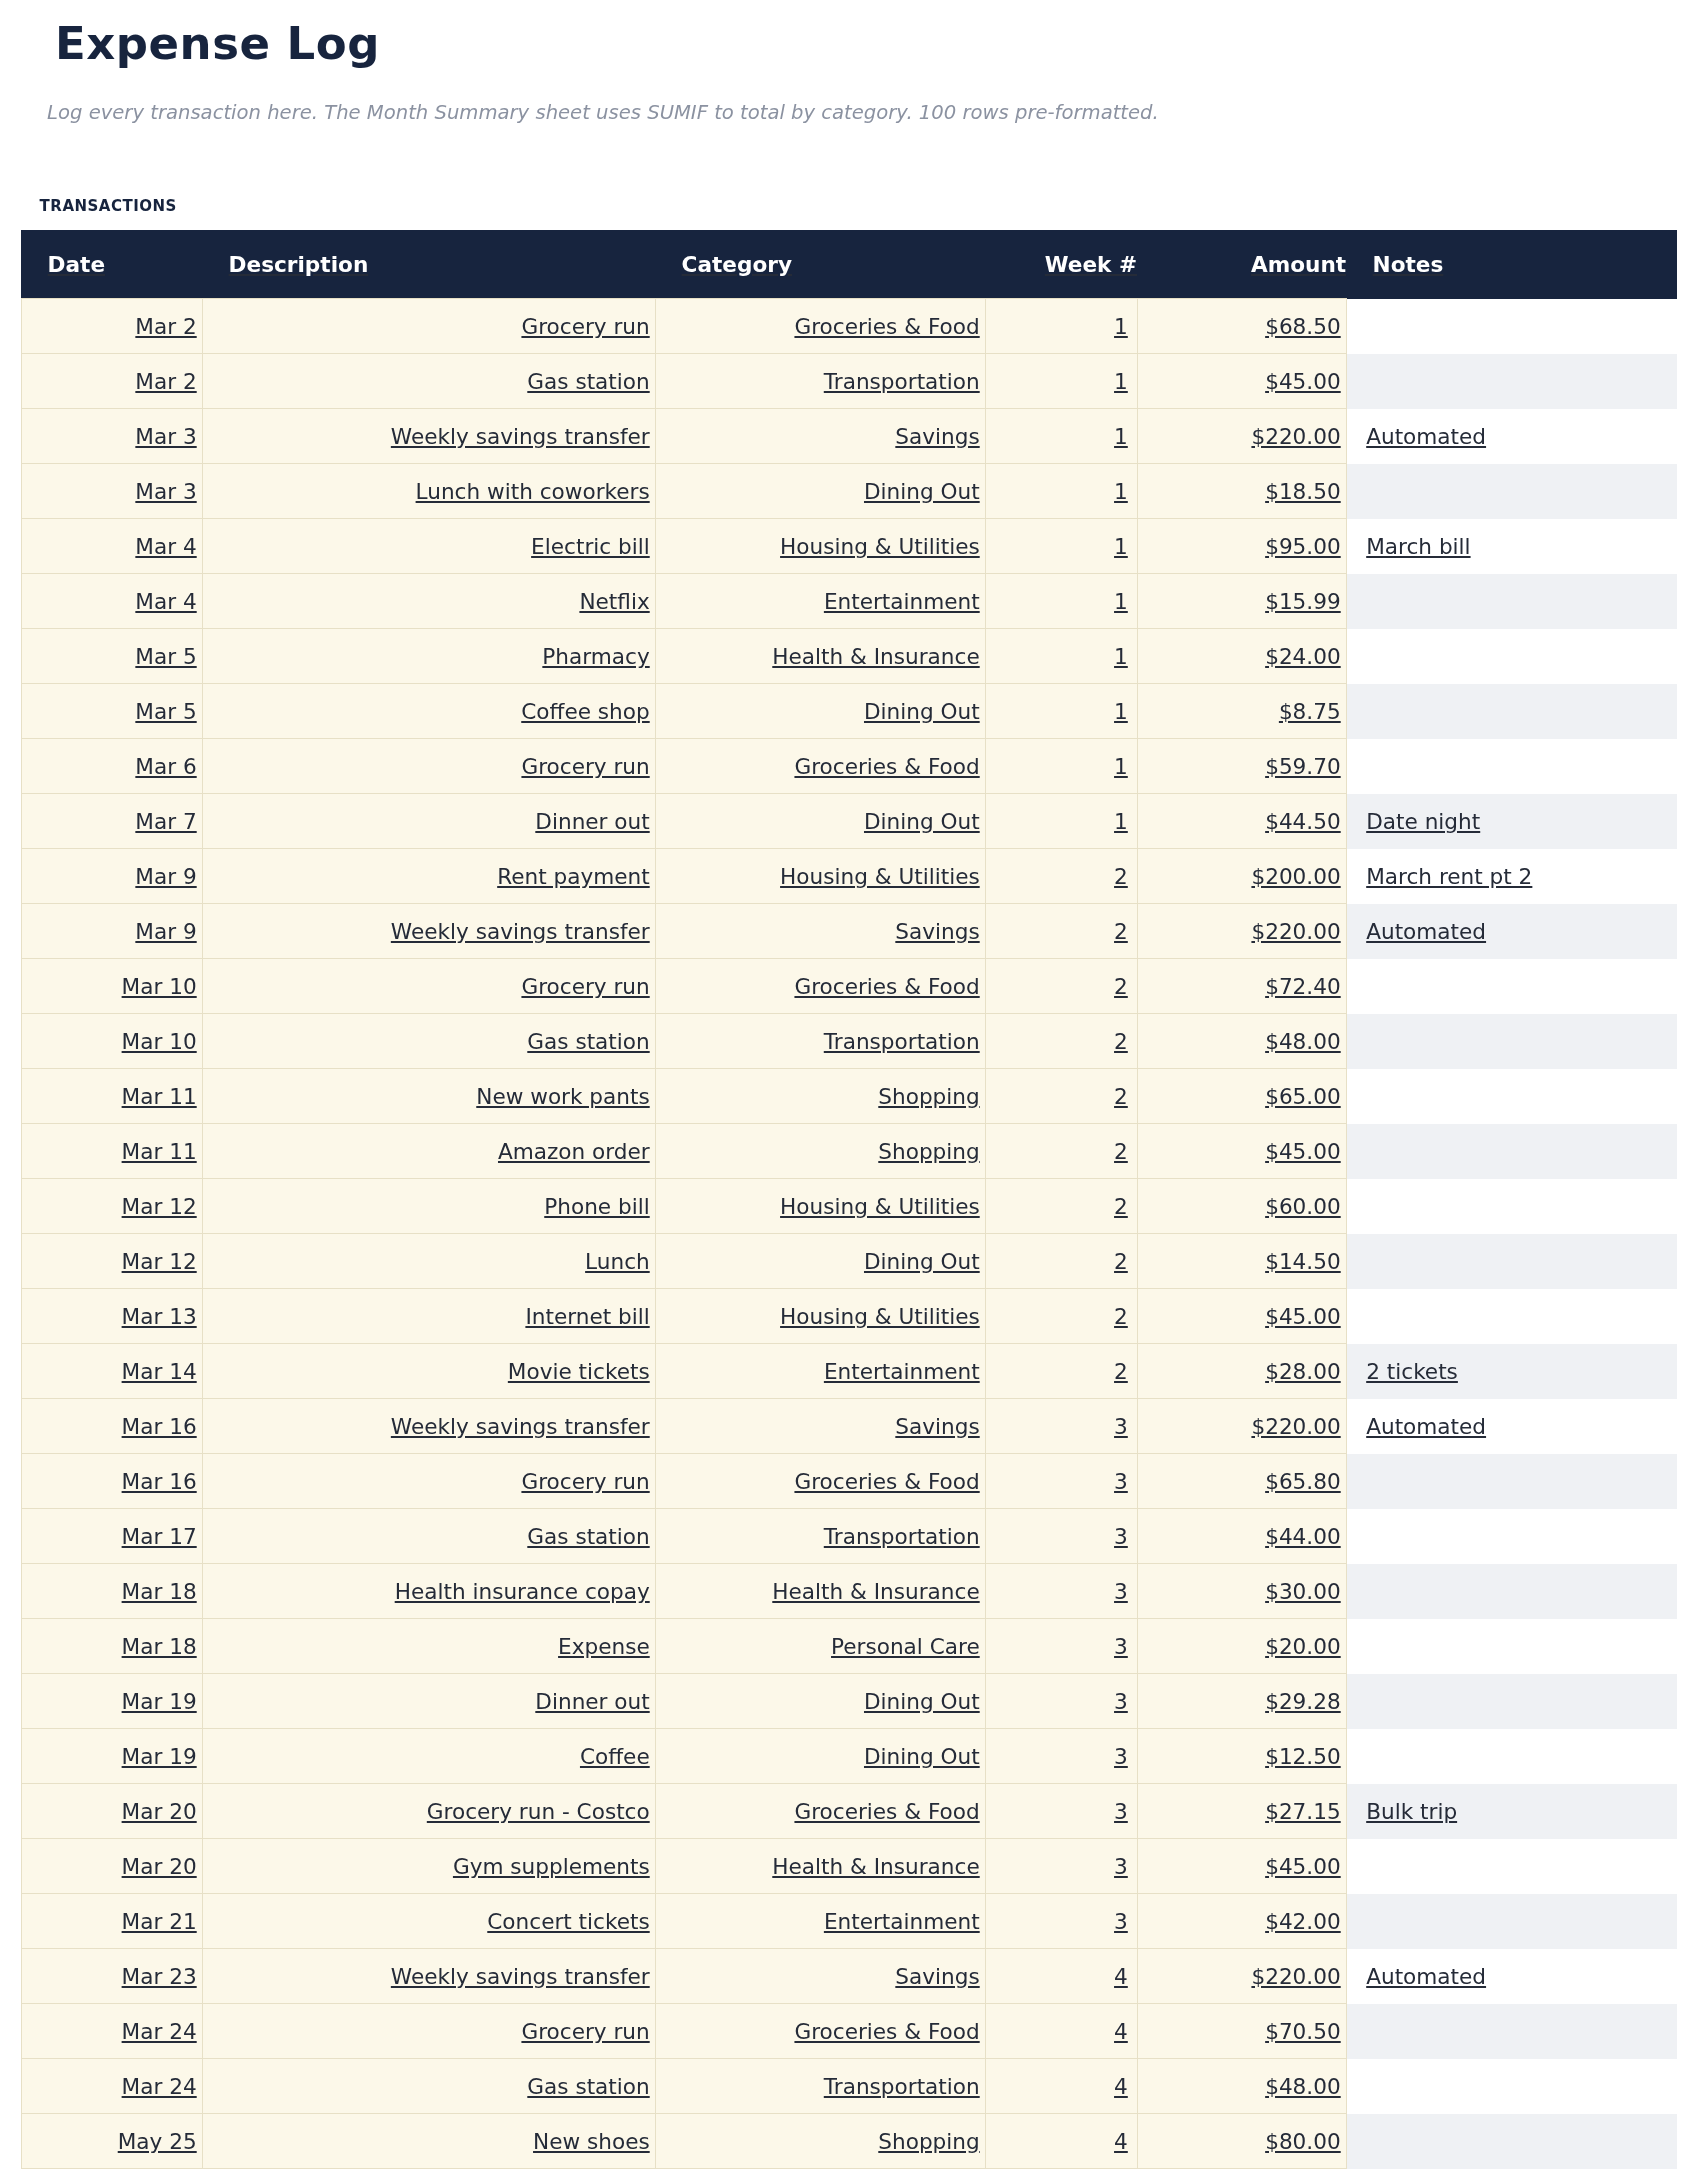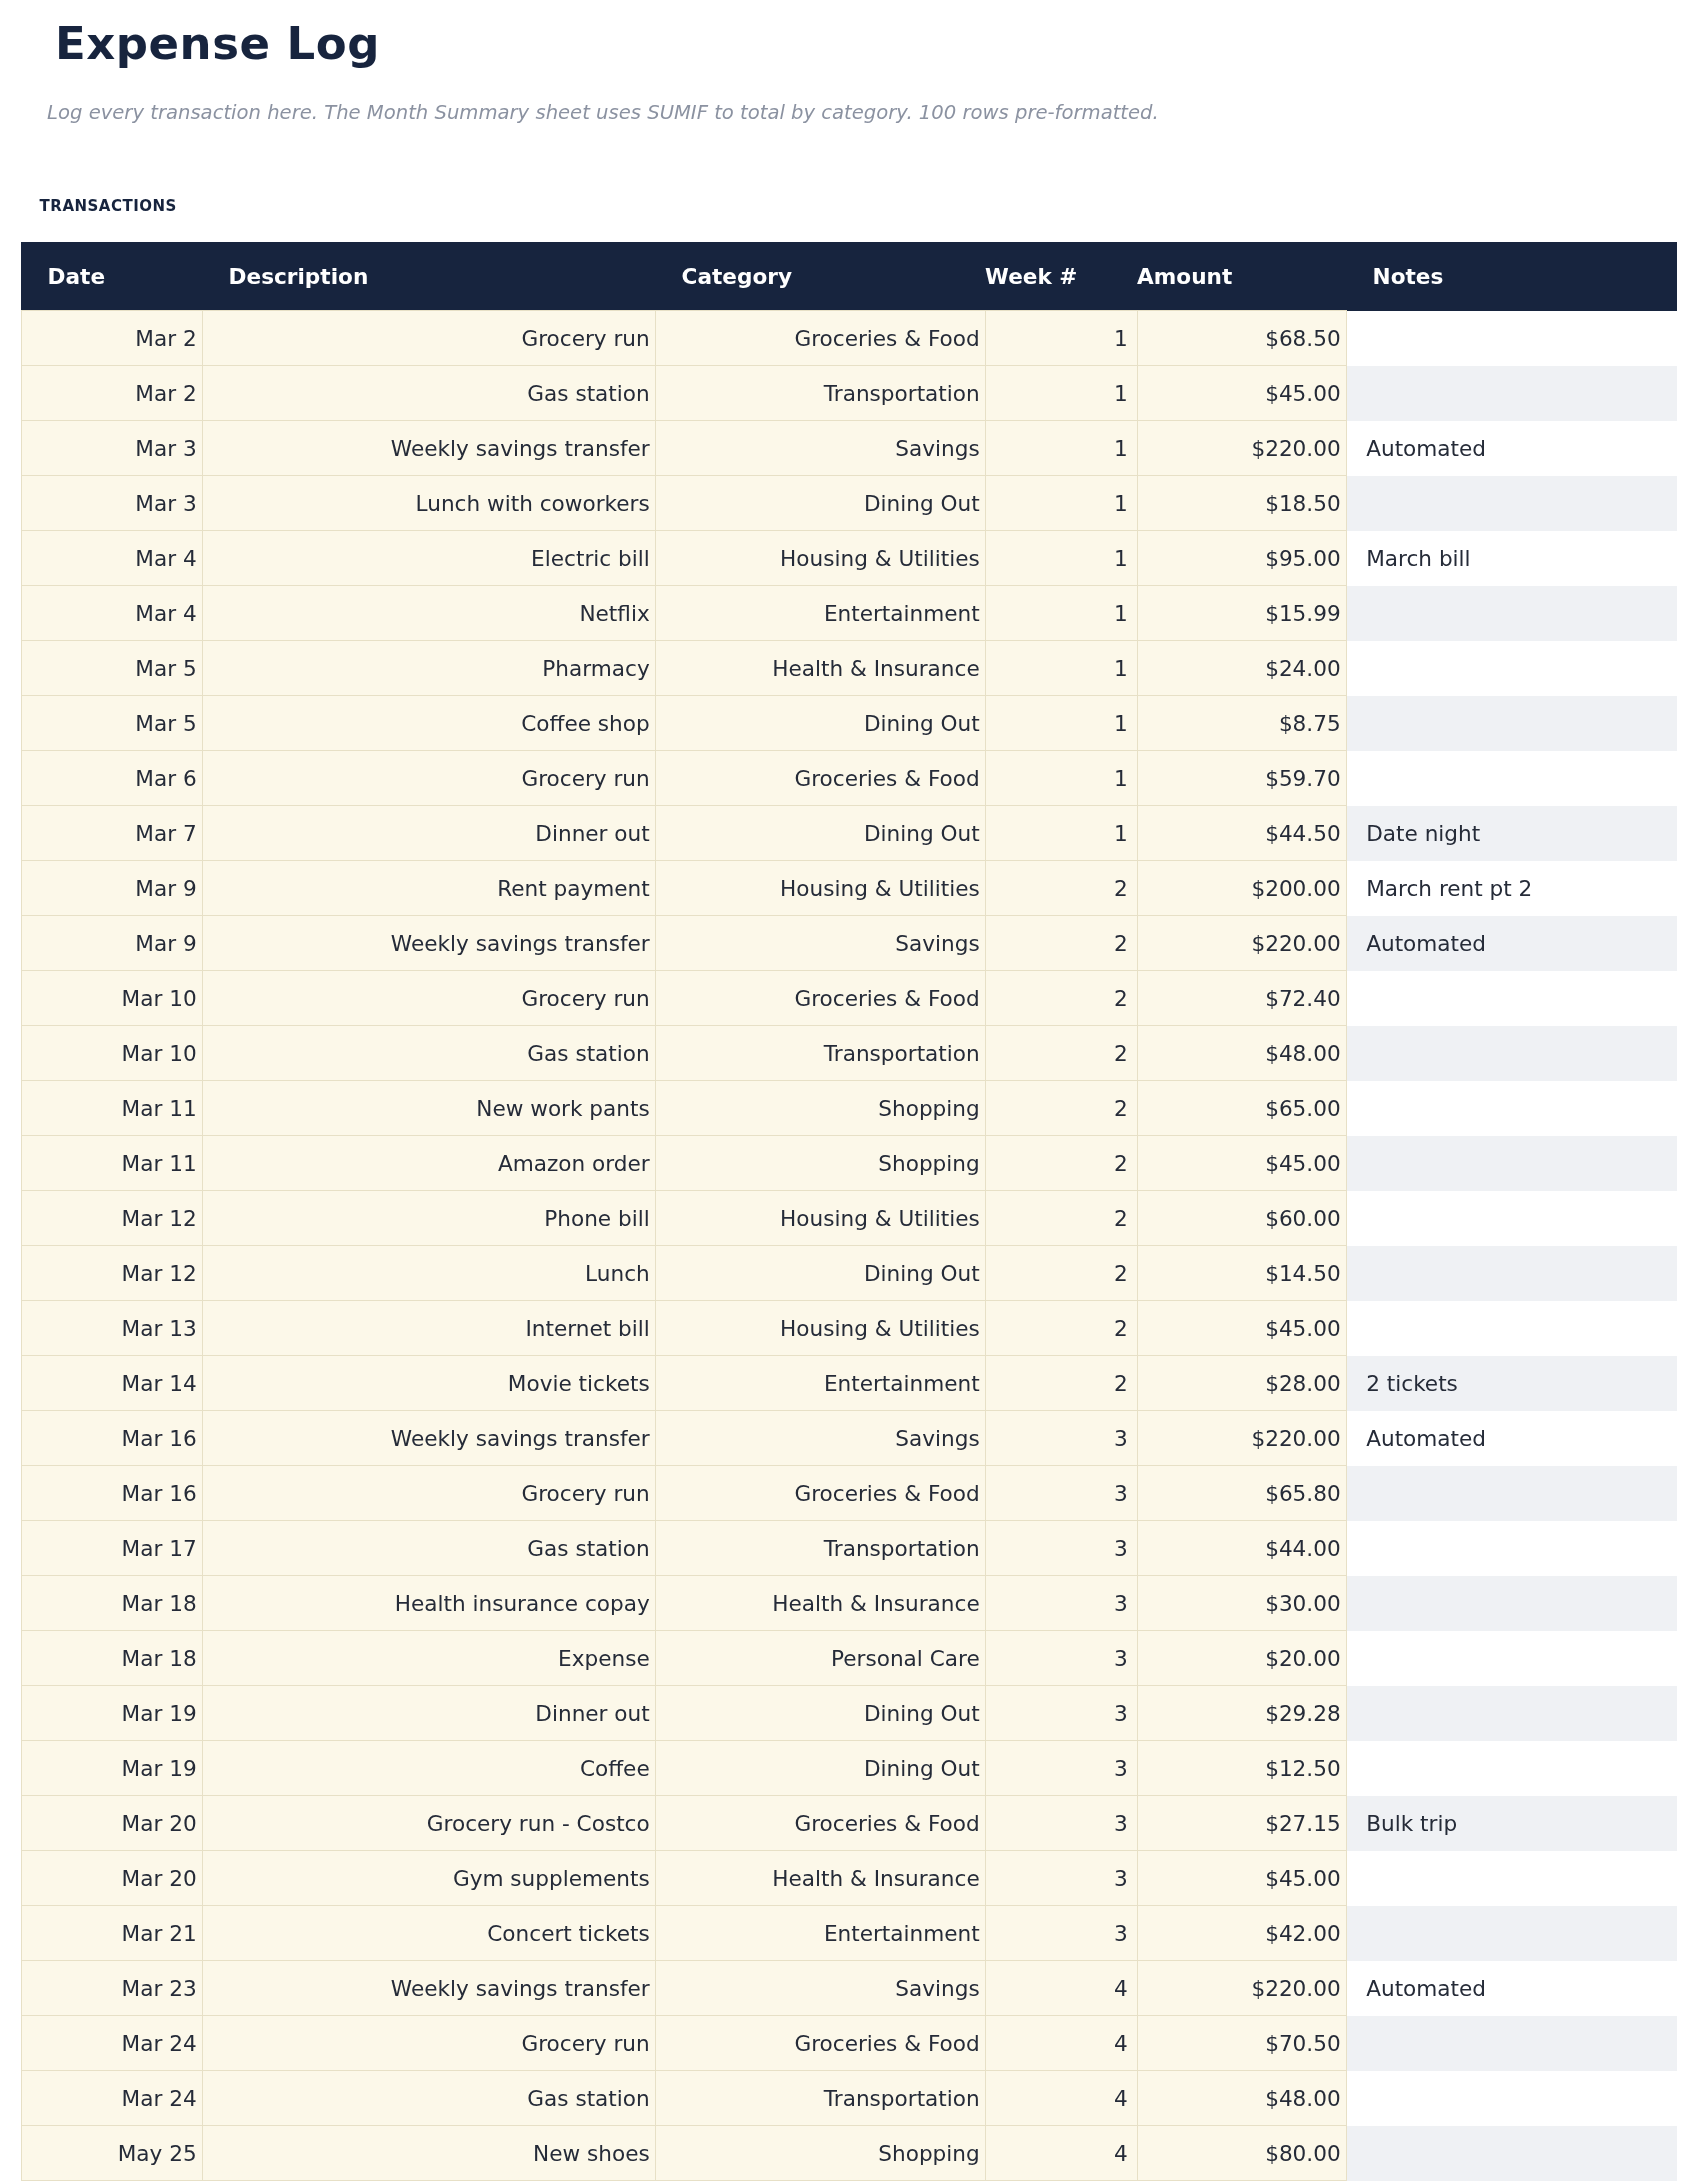--- a/index.html
+++ b/index.html
@@ -32,45 +32,46 @@
   .section-heading {
     margin: 71px 0 0 19px;
     font-size: 15px;
     line-height: 1.2;
     font-weight: bold;
     color: #17243e;
     letter-spacing: 0.5px;
   }
 
   table.tx-table {
-    margin-top: 27px;
+    margin-top: 15px;
     width: 1656px;
     border-collapse: collapse;
     table-layout: fixed;
     font-size: 21.6px;
+    text-decoration: underline;
   }
   col.c-date   { width: 181px; }
   col.c-desc   { width: 453px; }
   col.c-cat    { width: 330px; }
   col.c-week   { width: 152px; }
   col.c-amount { width: 209px; }
   col.c-notes  { width: 331px; }
 
   thead th {
     background: #17243e;
     color: #ffffff;
     font-weight: bold;
     font-size: 21.6px;
     height: 69px;
     padding: 0 0 0 26.5px;
     text-align: left;
     border: none;
     vertical-align: middle;
   }
-  thead th.center { text-align: left; padding: 0; }
+  thead th.center { text-align: right; padding: 0; }
 
   tbody td {
     height: 55px;
     vertical-align: middle;
     font-size: 21.6px;
     color: #252b38;
     white-space: nowrap;
     overflow: hidden;
   }
   td.td-cream {

